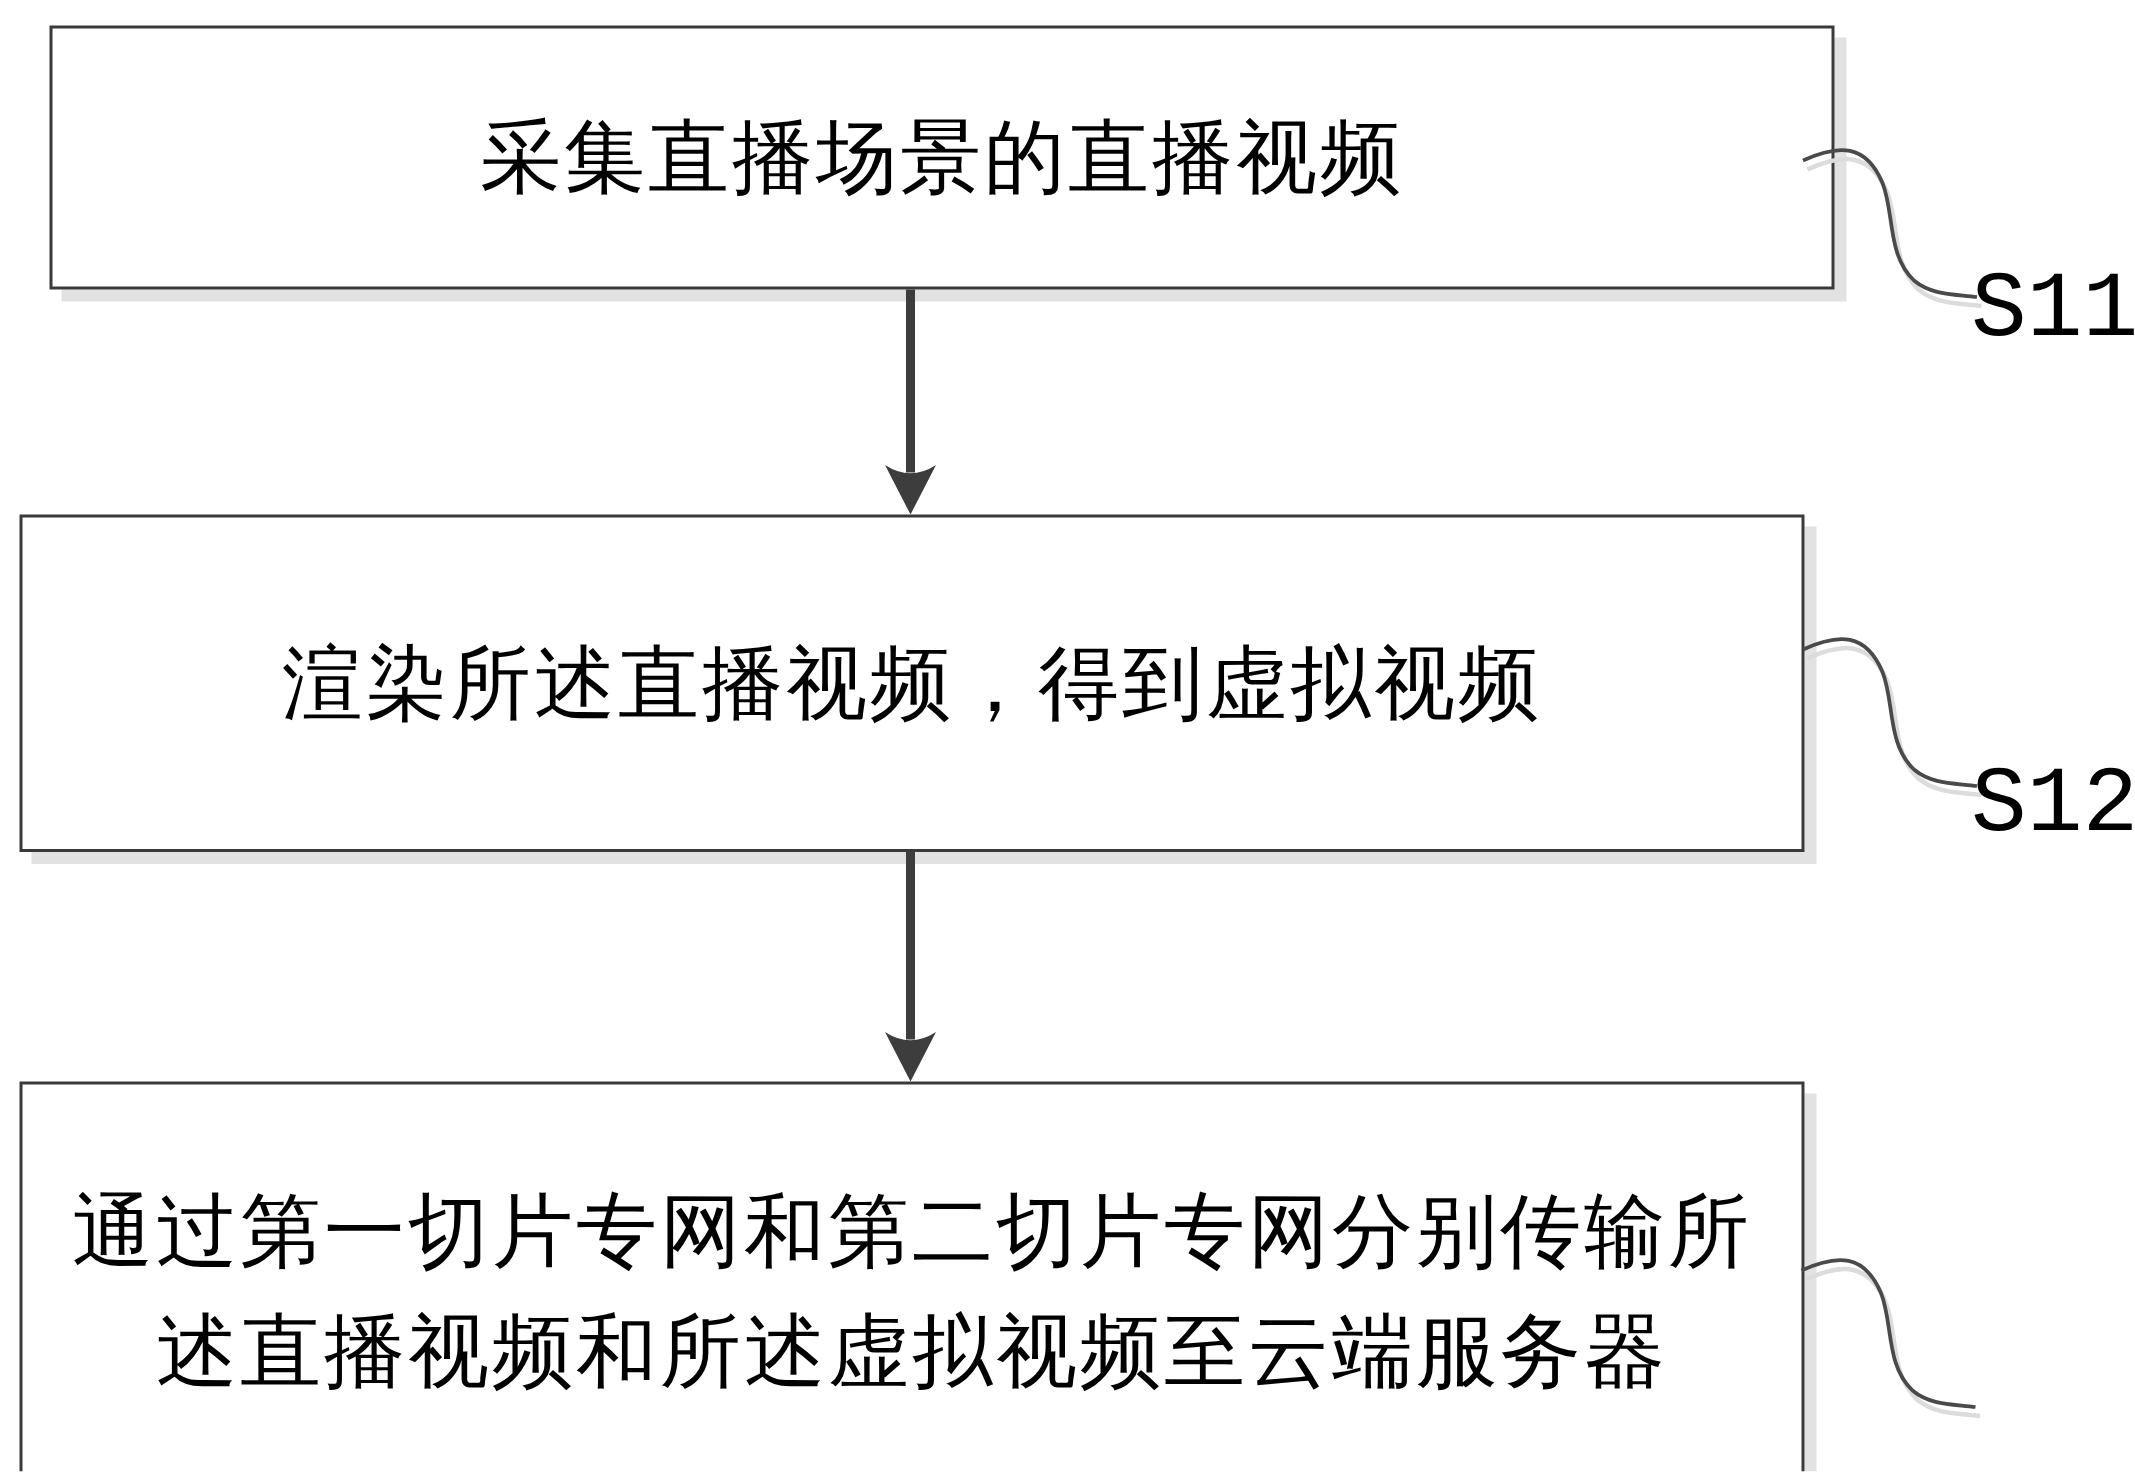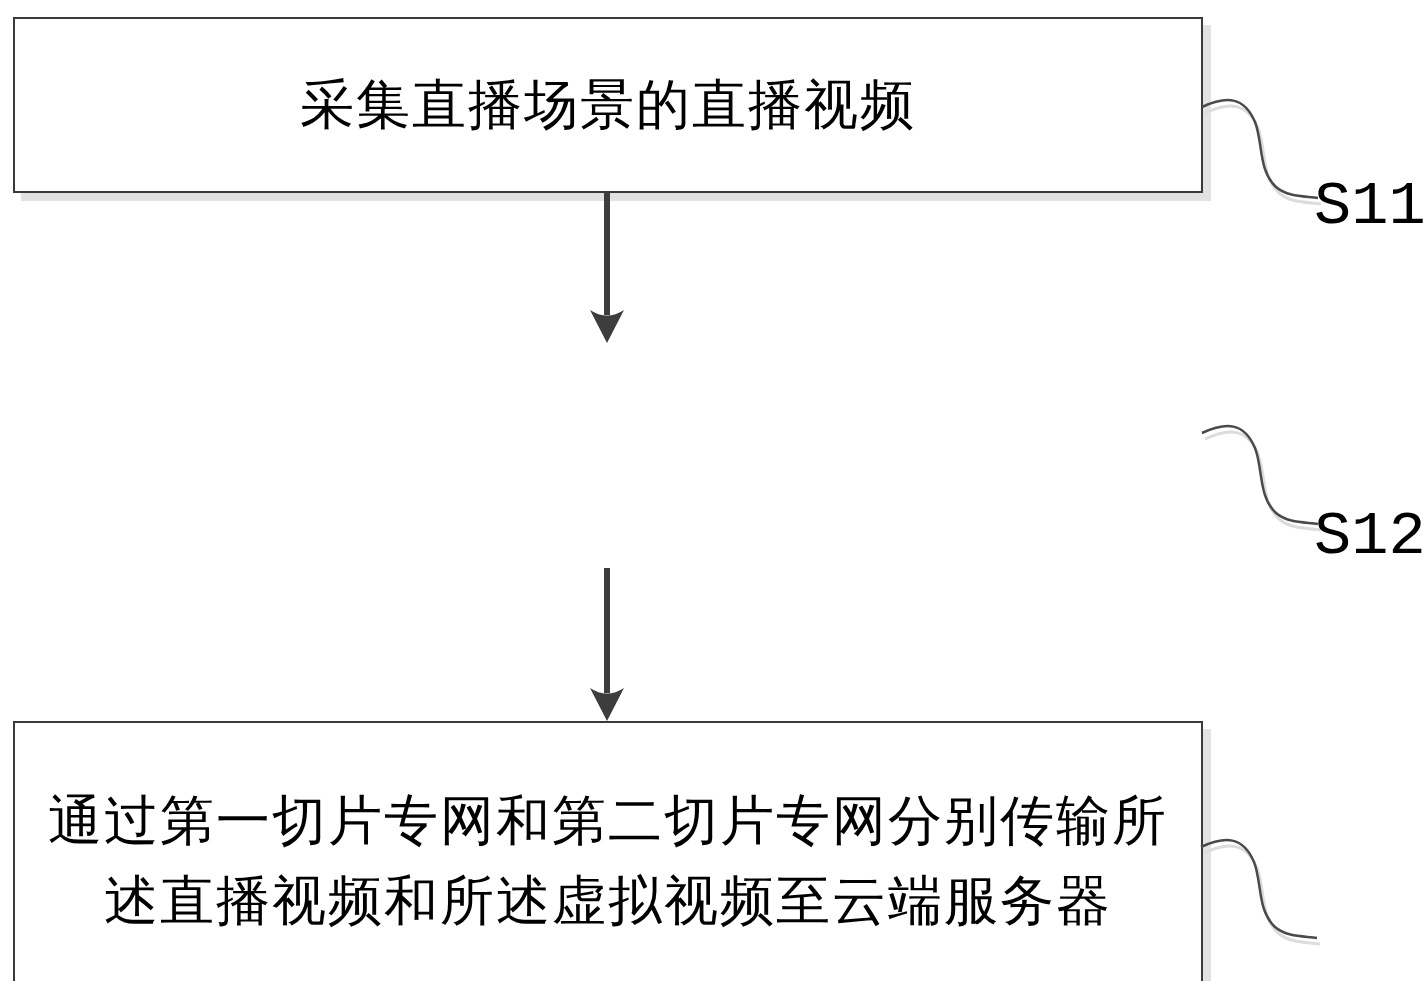--- a/index.html
+++ b/index.html
@@ -29,21 +29,21 @@
   }
   .step-box .box-text {
     font-size: 54px;
     letter-spacing: 2px;
     line-height: 80px;
     text-align: center;
     color: #000000;
     padding: 0 20px;
     word-break: break-word;
   }
-  .box-1 { top: 17px;  height: 176px; }
+  .box-1 { top: 17px;  height: 176px; margin-left: 20px; }
   .box-2 { top: 343px; height: 225px; }
   .box-3 { top: 721px; height: 279px; }
 
   .flow-arrow {
     position: absolute;
     left: 577px;
     width: 60px;
     overflow: visible;
   }
   .arrow-1 { top: 193px; height: 150px; }
@@ -79,20 +79,23 @@
 
   <div class="step-box box-1">
     <div class="box-text">采集直播场景的直播视频</div>
   </div>
 
   <svg class="flow-arrow arrow-1" viewBox="0 0 60 150">
     <line x1="30" y1="0" x2="30" y2="122" stroke-width="6" stroke="#3d3d3d"></line>
     <path d="M 30 150 L 13 117 Q 30 128 47 117 Z" fill="#3d3d3d"></path>
   </svg>
 
+  <div class="step-box box-2">
+    <div class="box-text">渲染所述直播视频，得到虚拟视频</div>
+  </div>
 
   <svg class="flow-arrow arrow-2" viewBox="0 0 60 153">
     <line x1="30" y1="0" x2="30" y2="125" stroke-width="6" stroke="#3d3d3d"></line>
     <path d="M 30 153 L 13 120 Q 30 131 47 120 Z" fill="#3d3d3d"></path>
   </svg>
 
   <div class="step-box box-3">
     <div class="box-text">通过第一切片专网和第二切片专网分别传输所述直播视频和所述虚拟视频至云端服务器</div>
   </div>
 

